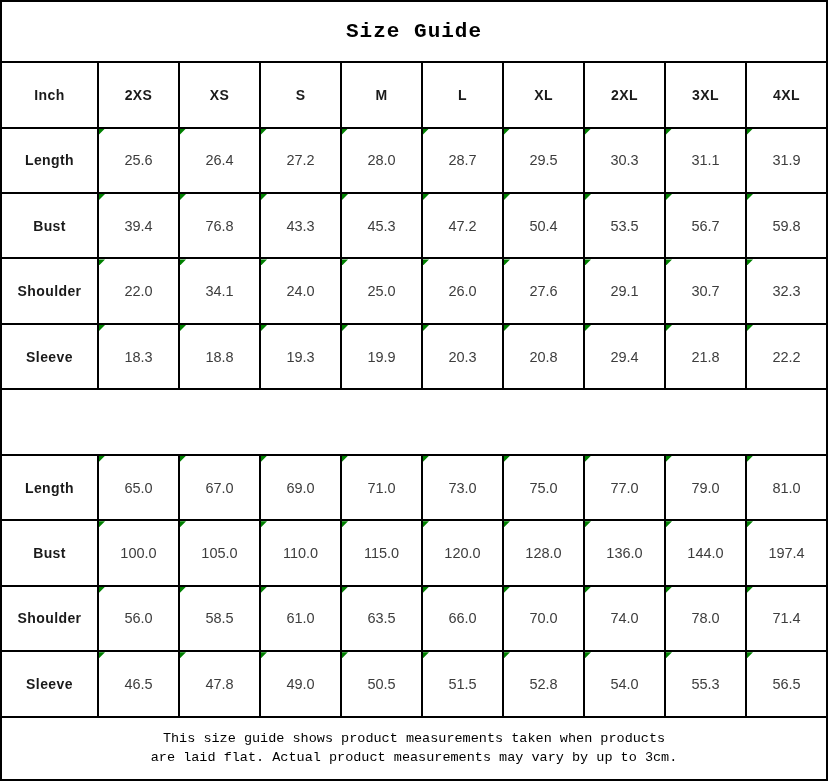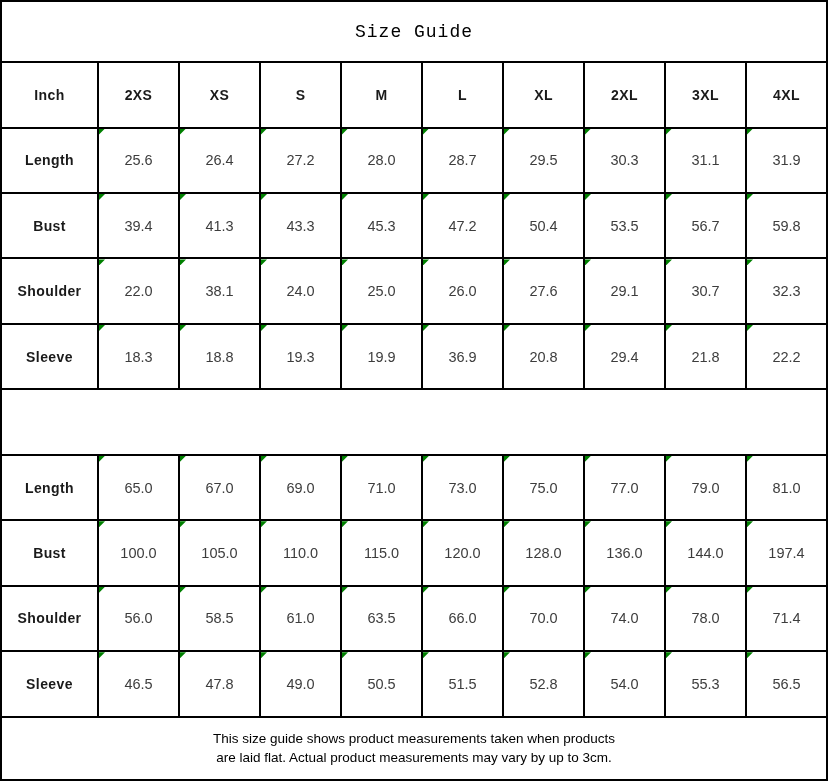--- a/index.html
+++ b/index.html
@@ -15,21 +15,21 @@
     border: 2px solid var(--border);
     text-align: center; vertical-align: middle;
     padding: 0; margin: 0;
   }
   col.label-col { width: 97px; }
   col.size-col  { width: 81px; }
 
   .title-row td {
     height: 56px;
     font-family: "Liberation Mono", "DejaVu Sans Mono", monospace;
-    font-size: 18px; font-weight: 400; color: #000000;
+    font-size: 21px; font-weight: 700; color: #000000;
     letter-spacing: 1px;
   }
   tbody.unit-section tr { height: 60px; }
   tbody.unit-section th {
     font-family: "Liberation Sans", "DejaVu Sans", sans-serif;
     font-size: 14px; font-weight: 700; color: var(--ink);
     letter-spacing: 0.4px;
   }
   td.value-cell {
     position: relative;
@@ -38,21 +38,21 @@
   }
   .marker {
     position: absolute; top: 0; left: 0;
     width: 6px; height: 6px;
     background: var(--accent);
     clip-path: polygon(0 0, 100% 0, 0 100%);
   }
   .gap-row td { height: 60px; }
   .footer-row td {
     height: 58px;
-    font-family: Liberation Sans, sans-serif;
+    font-family: Liberation Mono, monospace;
     font-size: 13.5px; color: #000000; line-height: 1.45;
   }
 </style>
 </head>
 <body>
 
 <div class="sheet">
   <table class="size-guide">
     <colgroup>
       <col class="label-col">
@@ -94,48 +94,48 @@
           <td class="value-cell"><span class="marker"></span><span>28.0</span></td>
           <td class="value-cell"><span class="marker"></span><span>28.7</span></td>
           <td class="value-cell"><span class="marker"></span><span>29.5</span></td>
           <td class="value-cell"><span class="marker"></span><span>30.3</span></td>
           <td class="value-cell"><span class="marker"></span><span>31.1</span></td>
           <td class="value-cell"><span class="marker"></span><span>31.9</span></td>
         </tr>
         <tr>
           <th>Bust</th>
           <td class="value-cell"><span class="marker"></span><span>39.4</span></td>
-          <td class="value-cell"><span class="marker"></span><span>41.3</span></td>
+          <td class="value-cell"><span class="marker"></span><span>76.8</span></td>
           <td class="value-cell"><span class="marker"></span><span>43.3</span></td>
           <td class="value-cell"><span class="marker"></span><span>45.3</span></td>
           <td class="value-cell"><span class="marker"></span><span>47.2</span></td>
           <td class="value-cell"><span class="marker"></span><span>50.4</span></td>
           <td class="value-cell"><span class="marker"></span><span>53.5</span></td>
           <td class="value-cell"><span class="marker"></span><span>56.7</span></td>
           <td class="value-cell"><span class="marker"></span><span>59.8</span></td>
         </tr>
         <tr>
           <th>Shoulder</th>
           <td class="value-cell"><span class="marker"></span><span>22.0</span></td>
-          <td class="value-cell"><span class="marker"></span><span>38.1</span></td>
+          <td class="value-cell"><span class="marker"></span><span>34.1</span></td>
           <td class="value-cell"><span class="marker"></span><span>24.0</span></td>
           <td class="value-cell"><span class="marker"></span><span>25.0</span></td>
           <td class="value-cell"><span class="marker"></span><span>26.0</span></td>
           <td class="value-cell"><span class="marker"></span><span>27.6</span></td>
           <td class="value-cell"><span class="marker"></span><span>29.1</span></td>
           <td class="value-cell"><span class="marker"></span><span>30.7</span></td>
           <td class="value-cell"><span class="marker"></span><span>32.3</span></td>
         </tr>
         <tr>
           <th>Sleeve</th>
           <td class="value-cell"><span class="marker"></span><span>18.3</span></td>
           <td class="value-cell"><span class="marker"></span><span>18.8</span></td>
           <td class="value-cell"><span class="marker"></span><span>19.3</span></td>
           <td class="value-cell"><span class="marker"></span><span>19.9</span></td>
-          <td class="value-cell"><span class="marker"></span><span>36.9</span></td>
+          <td class="value-cell"><span class="marker"></span><span>20.3</span></td>
           <td class="value-cell"><span class="marker"></span><span>20.8</span></td>
           <td class="value-cell"><span class="marker"></span><span>29.4</span></td>
           <td class="value-cell"><span class="marker"></span><span>21.8</span></td>
           <td class="value-cell"><span class="marker"></span><span>22.2</span></td>
         </tr>
       </tbody>
 
     <tbody>
       <tr class="gap-row">
         <td colspan="10"></td>

